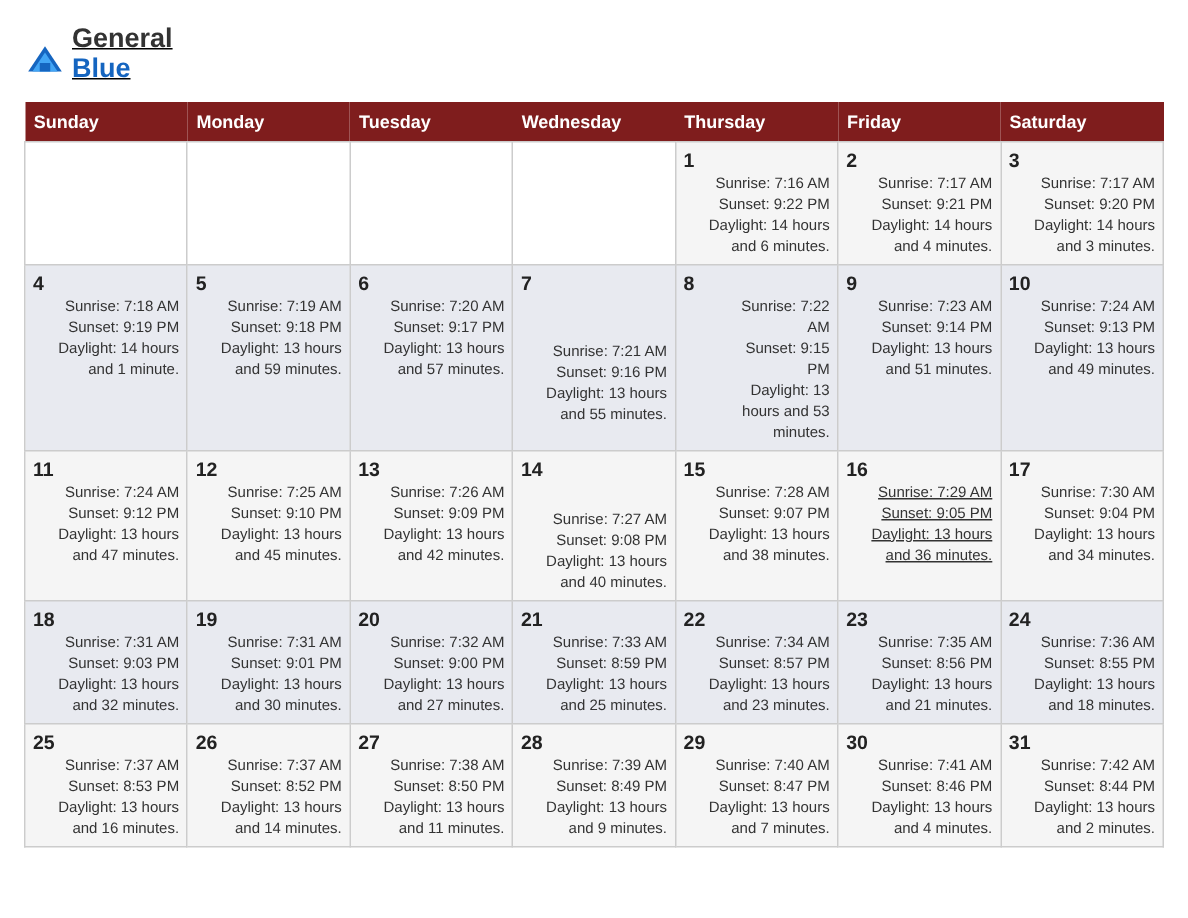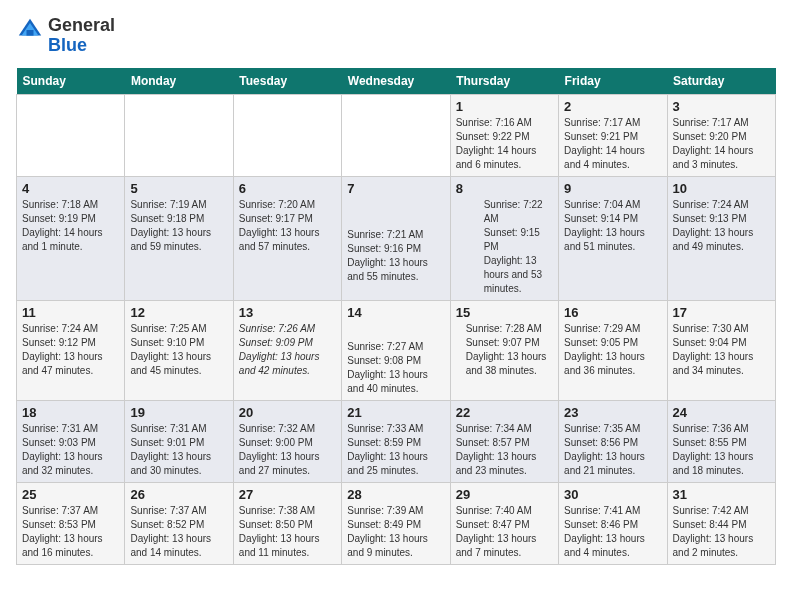--- a/index.html
+++ b/index.html
@@ -11,22 +11,23 @@
       padding: 16px;
     }
     .header {
       display: flex;
       justify-content: space-between;
       align-items: flex-start;
       margin-bottom: 12px;
     }
     .logo {
       display: flex;
-      align-items: flex-start;
+      align-items: flex-end;
       gap: 4px;
+      text-decoration: underline;
     }
     .logo-text {
       font-size: 18px;
       font-weight: bold;
       color: #333;
       line-height: 1.1;
     }
     .logo-text span {
       color: #1565c0;
     }
@@ -46,21 +47,21 @@
     .location {
       font-size: 15px;
       color: #444;
     }
     table {
       width: 100%;
       border-collapse: collapse;
       font-size: 11px;
     }
     thead tr th {
-      background-color: #0f766e;
+      background-color: #7f1d1d;
       color: #fff;
       text-align: left;
       padding: 6px 6px;
       font-size: 12px;
       font-weight: bold;
     }
     tbody tr td {
       border: 1px solid #ccc;
       vertical-align: top;
       padding: 4px 5px;
@@ -78,20 +79,21 @@
       font-weight: bold;
       font-size: 13px;
       color: #222;
       display: block;
       margin-bottom: 2px;
     }
     .day-info {
       font-size: 10px;
       color: #333;
       line-height: 1.4;
+      text-align: right;
     }
     .empty {
       background: #fff !important;
     }
   </style>
 </head>
 <body>
 
 <div class="header">
   <div class="logo">
@@ -174,21 +176,21 @@
 Daylight: 13 hours and 55 minutes.</div>
         </td>
         <td>
           <span class="day-num">8</span>
           <div class="day-info" style="white-space: pre-line; margin-left: 28px;">Sunrise: 7:22 AM
 Sunset: 9:15 PM
 Daylight: 13 hours and 53 minutes.</div>
         </td>
         <td>
           <span class="day-num">9</span>
-          <div class="day-info" style="white-space: pre-line;">Sunrise: 7:04 AM
+          <div class="day-info" style="white-space: pre-line;">Sunrise: 7:23 AM
 Sunset: 9:14 PM
 Daylight: 13 hours and 51 minutes.</div>
         </td>
         <td>
           <span class="day-num">10</span>
           <div class="day-info" style="white-space: pre-line;">Sunrise: 7:24 AM
 Sunset: 9:13 PM
 Daylight: 13 hours and 49 minutes.</div>
         </td>
       </tr>
@@ -200,39 +202,39 @@
 Daylight: 13 hours and 47 minutes.</div>
         </td>
         <td>
           <span class="day-num">12</span>
           <div class="day-info" style="white-space: pre-line;">Sunrise: 7:25 AM
 Sunset: 9:10 PM
 Daylight: 13 hours and 45 minutes.</div>
         </td>
         <td>
           <span class="day-num">13</span>
-          <div class="day-info" style="white-space: pre-line; font-style: italic;">Sunrise: 7:26 AM
+          <div class="day-info" style="white-space: pre-line;">Sunrise: 7:26 AM
 Sunset: 9:09 PM
 Daylight: 13 hours and 42 minutes.</div>
         </td>
         <td>
           <span class="day-num">14</span>
           <div class="day-info" style="white-space: pre-line; margin-top: 20px;">Sunrise: 7:27 AM
 Sunset: 9:08 PM
 Daylight: 13 hours and 40 minutes.</div>
         </td>
         <td>
           <span class="day-num">15</span>
           <div class="day-info" style="white-space: pre-line; margin-left: 10px;">Sunrise: 7:28 AM
 Sunset: 9:07 PM
 Daylight: 13 hours and 38 minutes.</div>
         </td>
         <td>
           <span class="day-num">16</span>
-          <div class="day-info" style="white-space: pre-line;">Sunrise: 7:29 AM
+          <div class="day-info" style="white-space: pre-line; text-decoration: underline;">Sunrise: 7:29 AM
 Sunset: 9:05 PM
 Daylight: 13 hours and 36 minutes.</div>
         </td>
         <td>
           <span class="day-num">17</span>
           <div class="day-info" style="white-space: pre-line;">Sunrise: 7:30 AM
 Sunset: 9:04 PM
 Daylight: 13 hours and 34 minutes.</div>
         </td>
       </tr>

